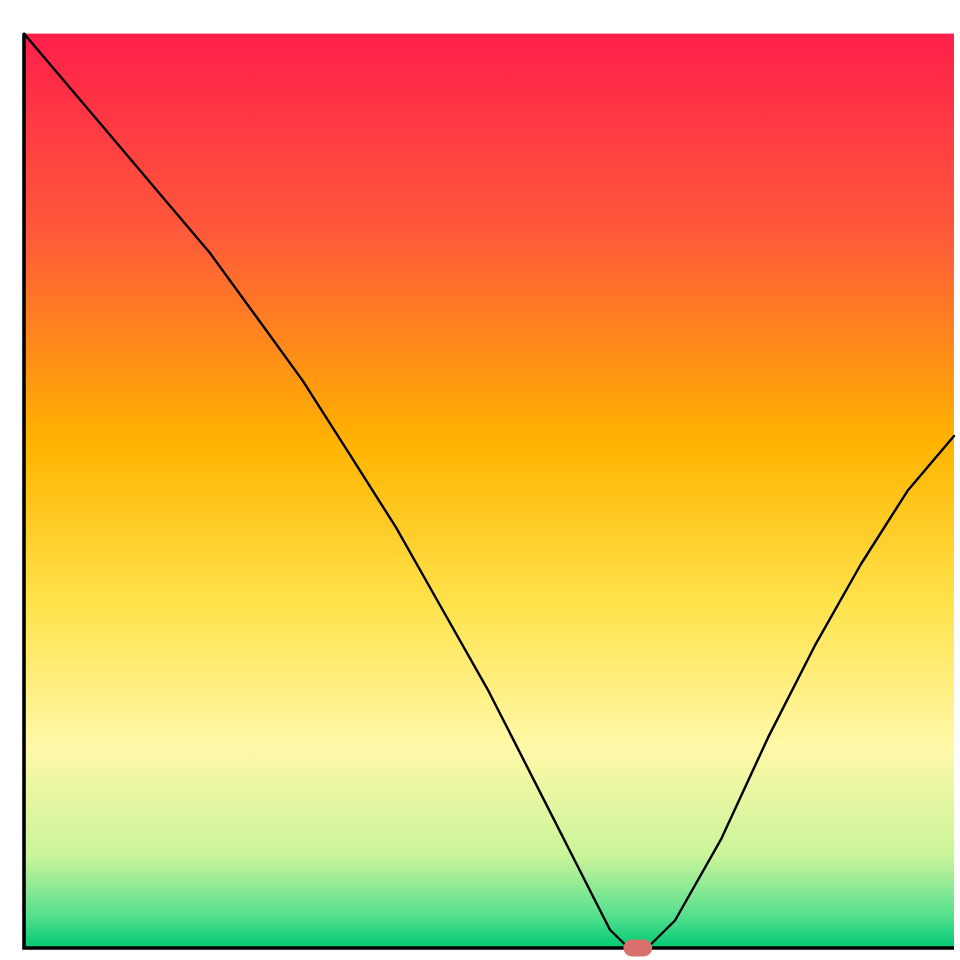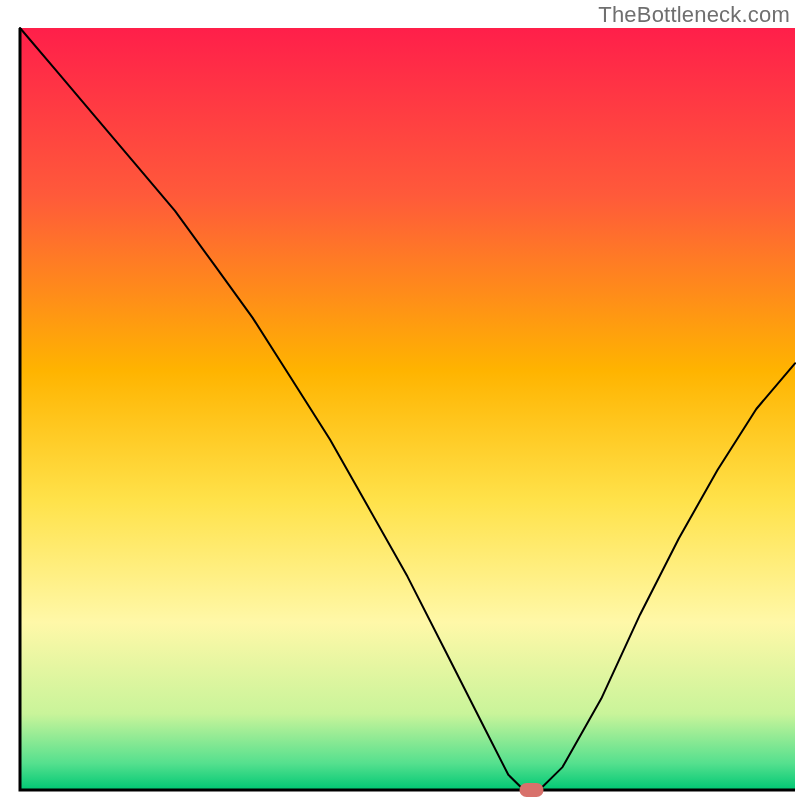--- a/index.html
+++ b/index.html
@@ -4,21 +4,20 @@
 <style>
   html,body{margin:0;padding:0;width:800px;height:800px;background:#fff;font-family:Arial,Helvetica,sans-serif}
   .wrap{position:relative;width:800px;height:800px}
   .watermark{position:absolute;top:2px;right:10px;color:#6f6f6f;font-size:22px;letter-spacing:.2px;pointer-events:none}
   svg{display:block}
 </style>
 </head>
 <body>
 
 <div class="wrap">
-  <div class="watermark">TheBottleneck.com</div>
   <svg id="chart-svg" width="800" height="800" viewBox="0 0 800 800">
       <defs>
         <linearGradient id="bg" x1="0" y1="0" x2="0" y2="1">
           <stop offset="0%" stop-color="#ff1f4a"></stop>
           <stop offset="22%" stop-color="#ff5a3a"></stop>
           <stop offset="45%" stop-color="#ffb400"></stop>
           <stop offset="62%" stop-color="#ffe24a"></stop>
           <stop offset="78%" stop-color="#fff8a8"></stop>
           <stop offset="90%" stop-color="#c9f49a"></stop>
           <stop offset="96.5%" stop-color="#55e08e"></stop>

